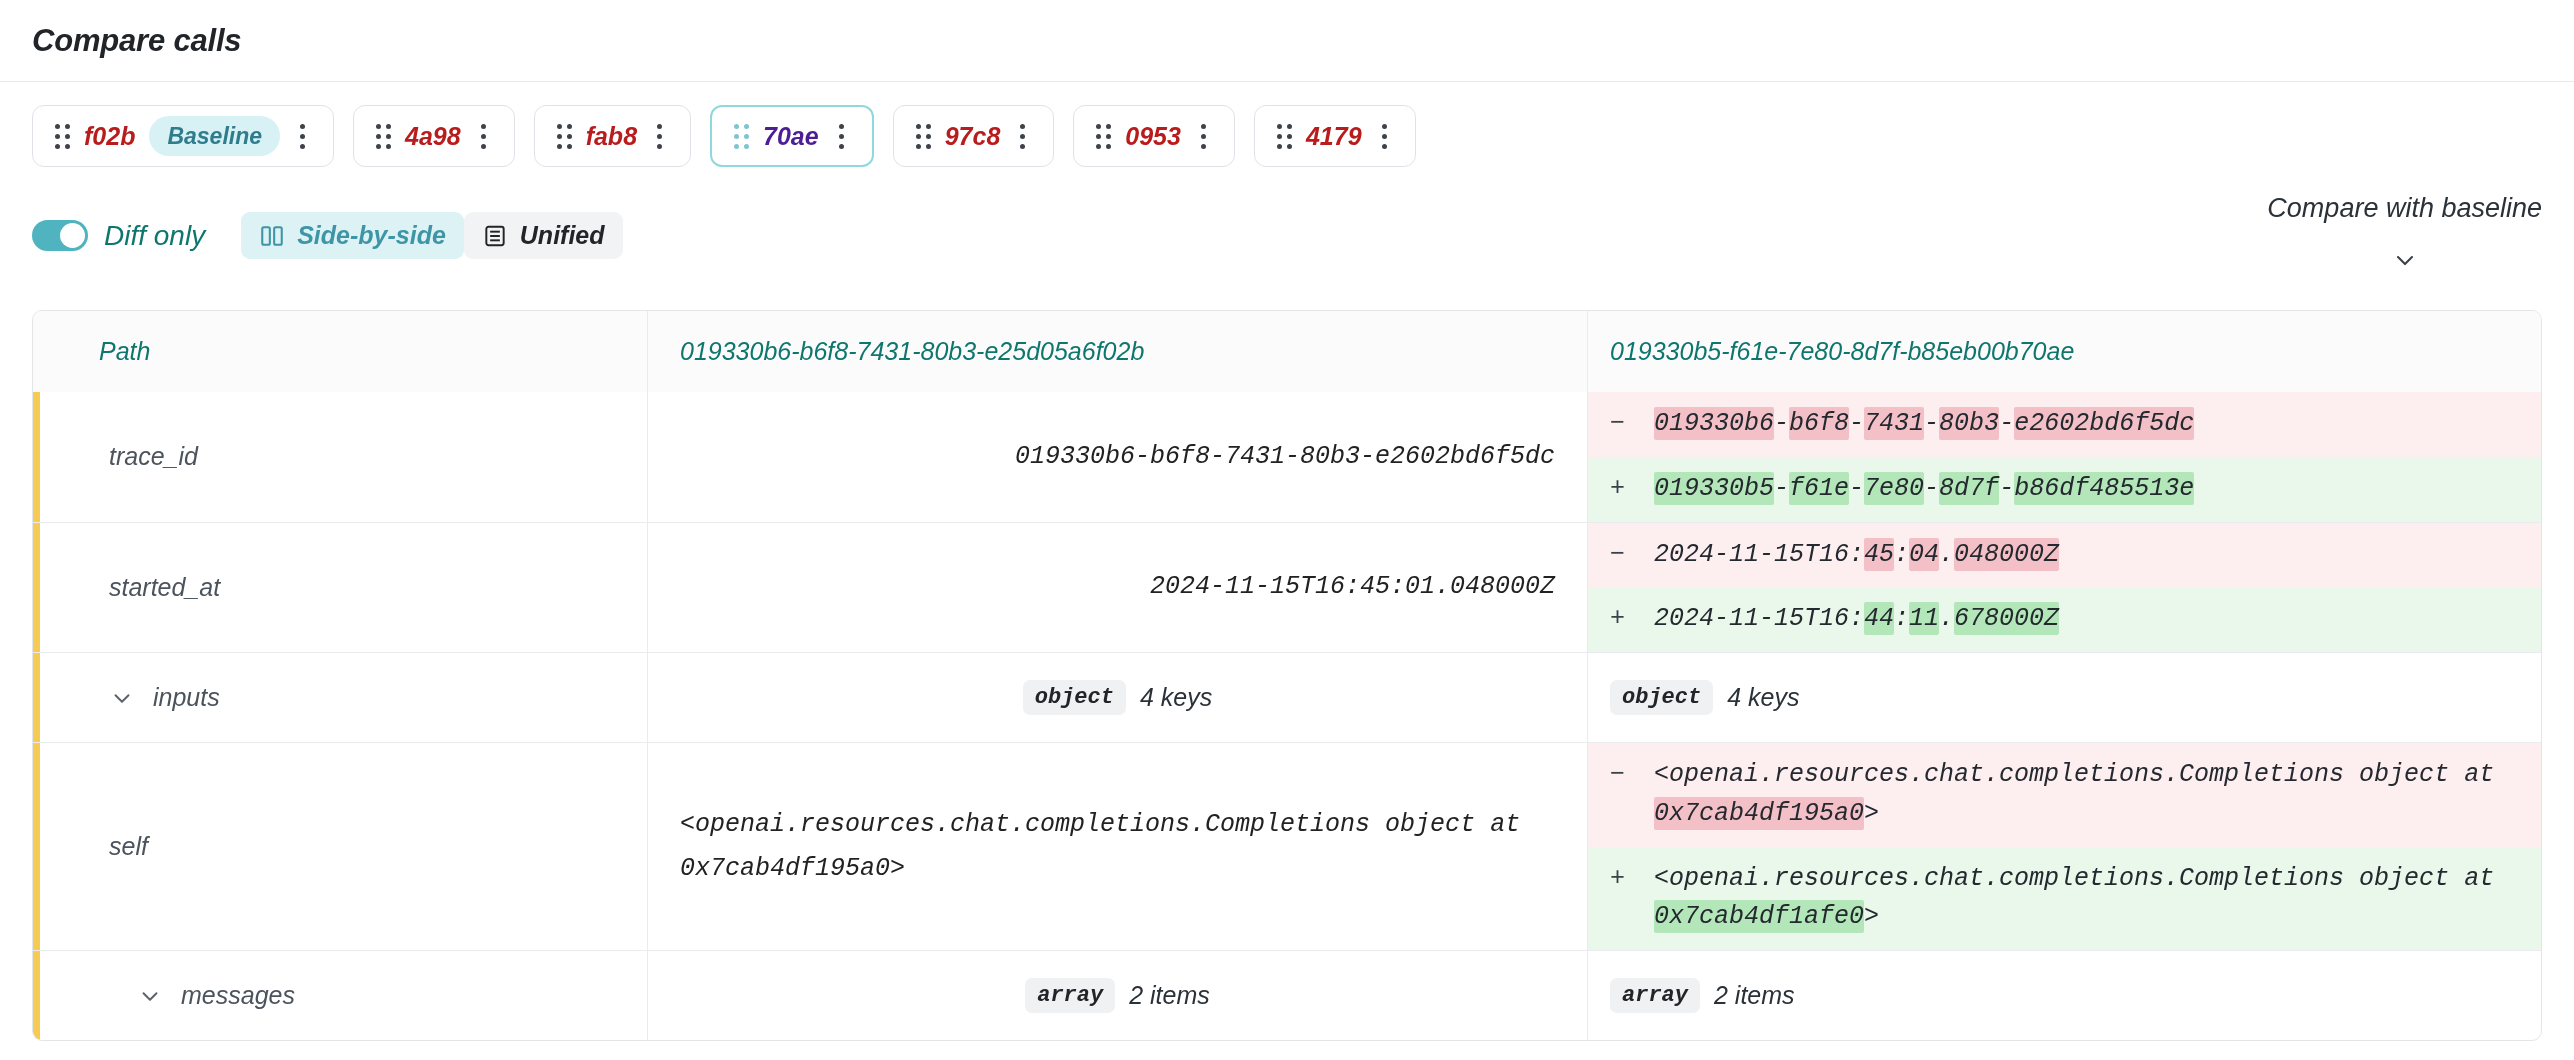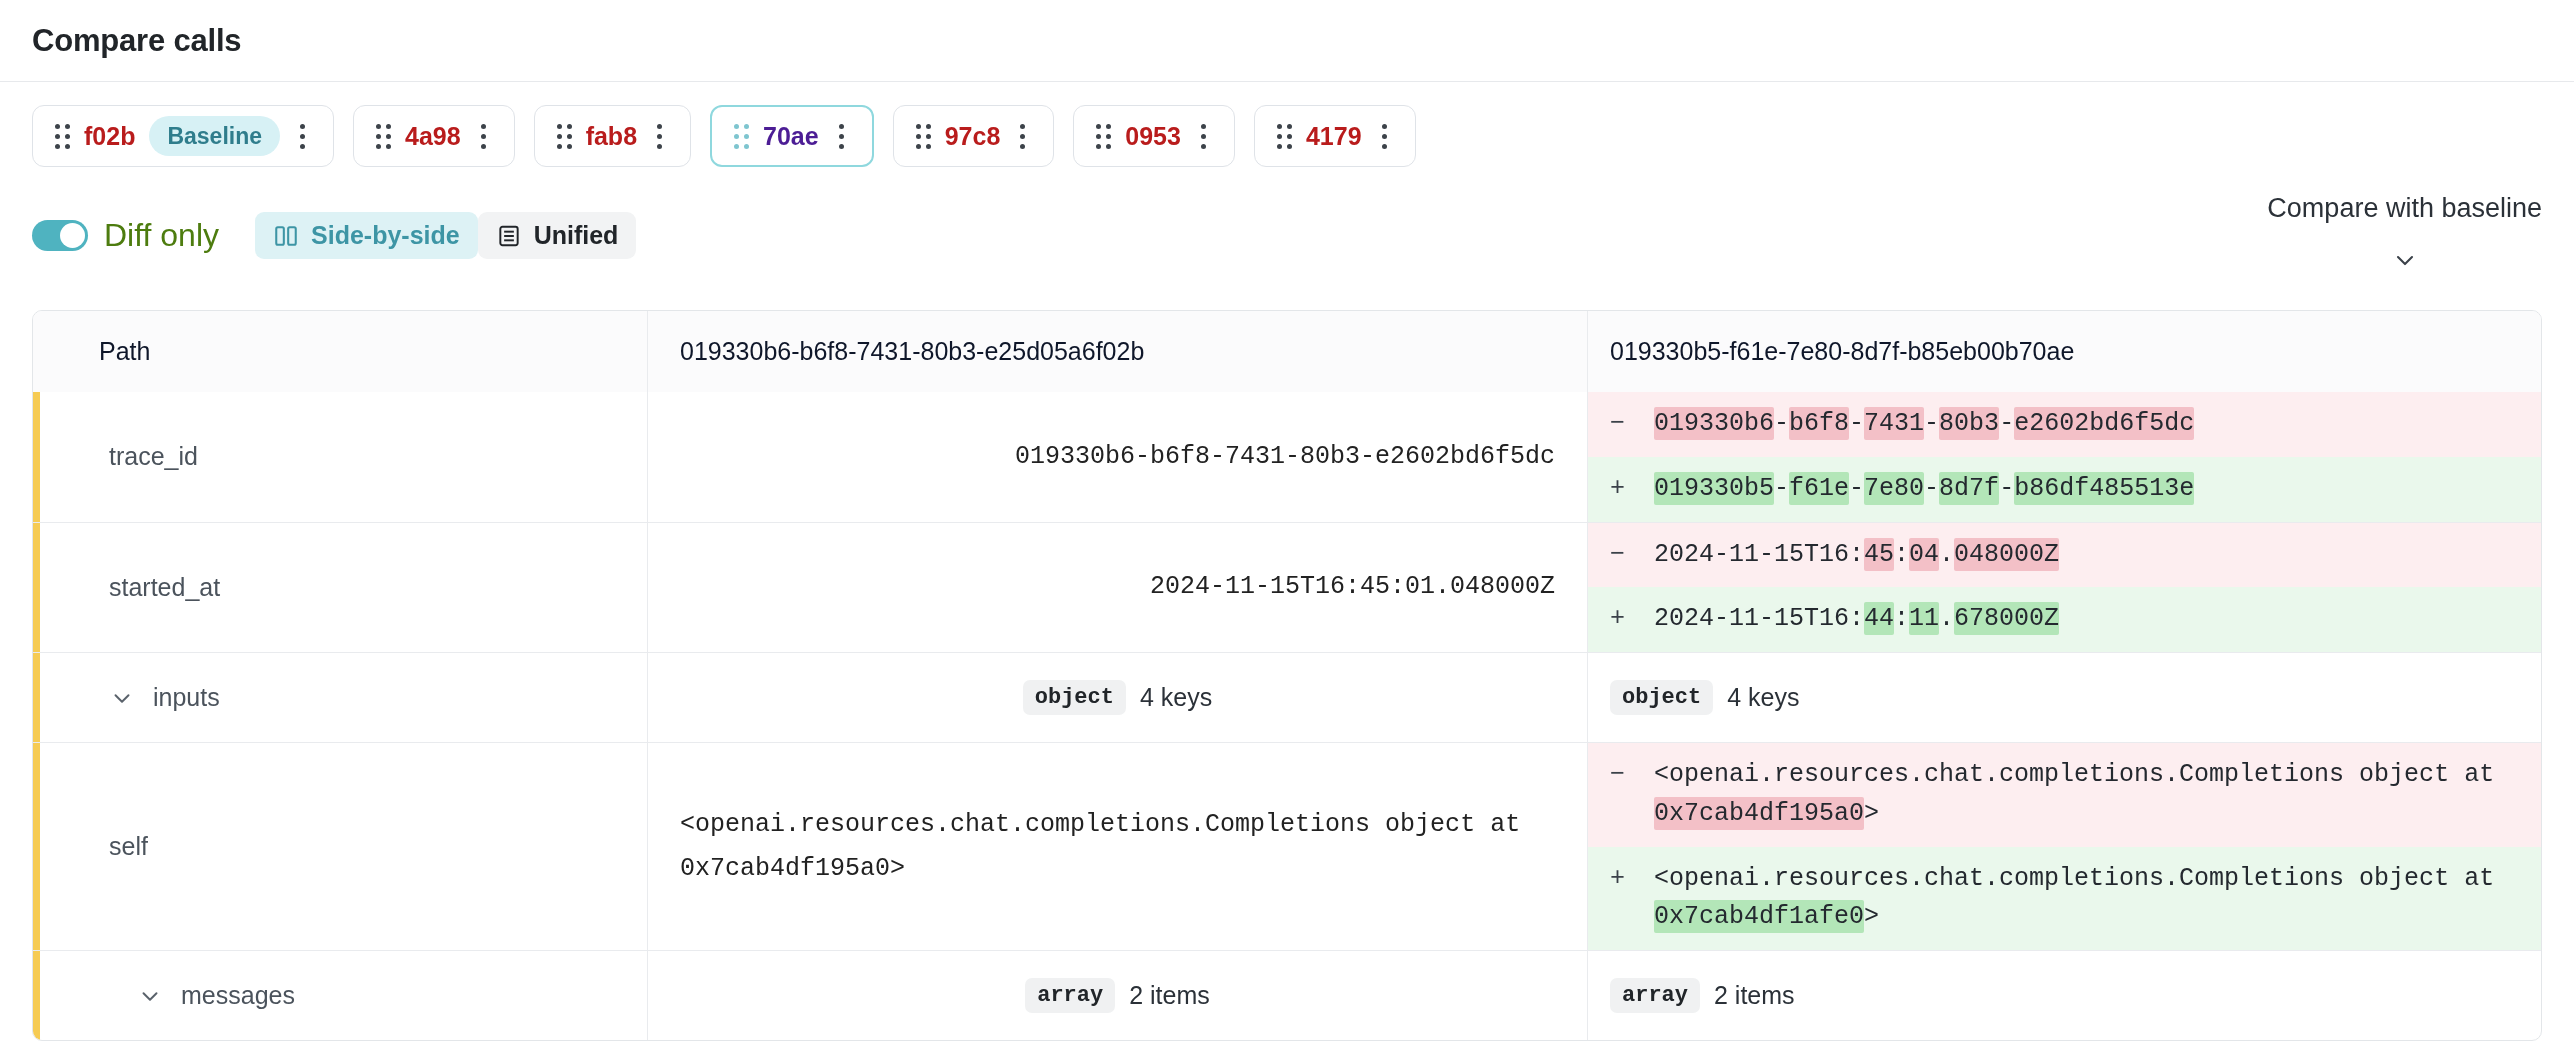--- a/index.html
+++ b/index.html
@@ -3,21 +3,21 @@
 <meta charset="utf-8">
 <style>
   html,body{margin:0;padding:0;}
   body{
     width:2574px;height:1060px;
     background:#ffffff;
     font-family:"Liberation Sans", sans-serif;
     color:#1f2937;
     overflow:hidden;
   }
-  .page{width:2574px;height:844px;position:relative;}
+  .page{width:2574px;height:844px;position:relative;font-style:italic;}
 
   
   .header{
     height:82px;
     display:flex;align-items:center;
     padding:0 32px;
     border-bottom:1px solid #e7e9ec;
     box-sizing:border-box;
   }
   .header-title{
@@ -76,21 +76,21 @@
   }
   .toggle-wrap{display:flex;align-items:center;gap:16px;cursor:pointer;}
   .toggle{
     width:56px;height:31px;border-radius:999px;background:#4fb3c0;
     position:relative;flex:0 0 auto;
   }
   .toggle .knob{
     position:absolute;top:3px;left:28px;
     width:25px;height:25px;border-radius:50%;background:#fff;
   }
-  .toggle-label{font-size:32px;color:#4d7c0f;font-weight:400;}
+  .toggle-label{font-size:28px;color:#0f766e;font-weight:400;}
 
   .segmented{display:flex;align-items:flex-end;margin-left:36px;gap:0;}
   .seg{
     display:flex;align-items:center;gap:12px;
     padding:9px 18px;border-radius:9px;
     font-size:25px;font-weight:600;cursor:pointer;
   }
   .seg.active{background:#ddf2f5;color:#3d95a5;}
   .seg.inactive{background:#f2f3f4;color:#212529;}
   .seg svg{display:block;}
@@ -106,21 +106,21 @@
     border:1px solid #e3e6e9;
     border-radius:10px;
     overflow:hidden;
     background:#fff;
   }
   .row{display:flex;border-top:1px solid #e9ebee;position:relative;}
   .row:first-child{border-top:none;}
 
   .thead{background:#fbfbfc;}
   .th{
-    font-size:25px;color:#0f172a;font-weight:400;
+    font-size:25px;color:#0f766e;font-weight:400;
     padding:26px 0 26px 0;
     display:flex;align-items:center;
   }
   .col-path{width:614px;flex:0 0 614px;box-sizing:border-box;padding-left:66px;}
   .col-base{width:940px;flex:0 0 940px;box-sizing:border-box;border-left:1px solid #e9ebee;padding-left:32px;}
   .col-cmp{flex:1 1 auto;box-sizing:border-box;border-left:1px solid #e9ebee;padding-left:22px;}
 
   .data-row::before{
     content:"";position:absolute;left:0;top:0;bottom:0;width:7px;background:#f6cb53;
   }

